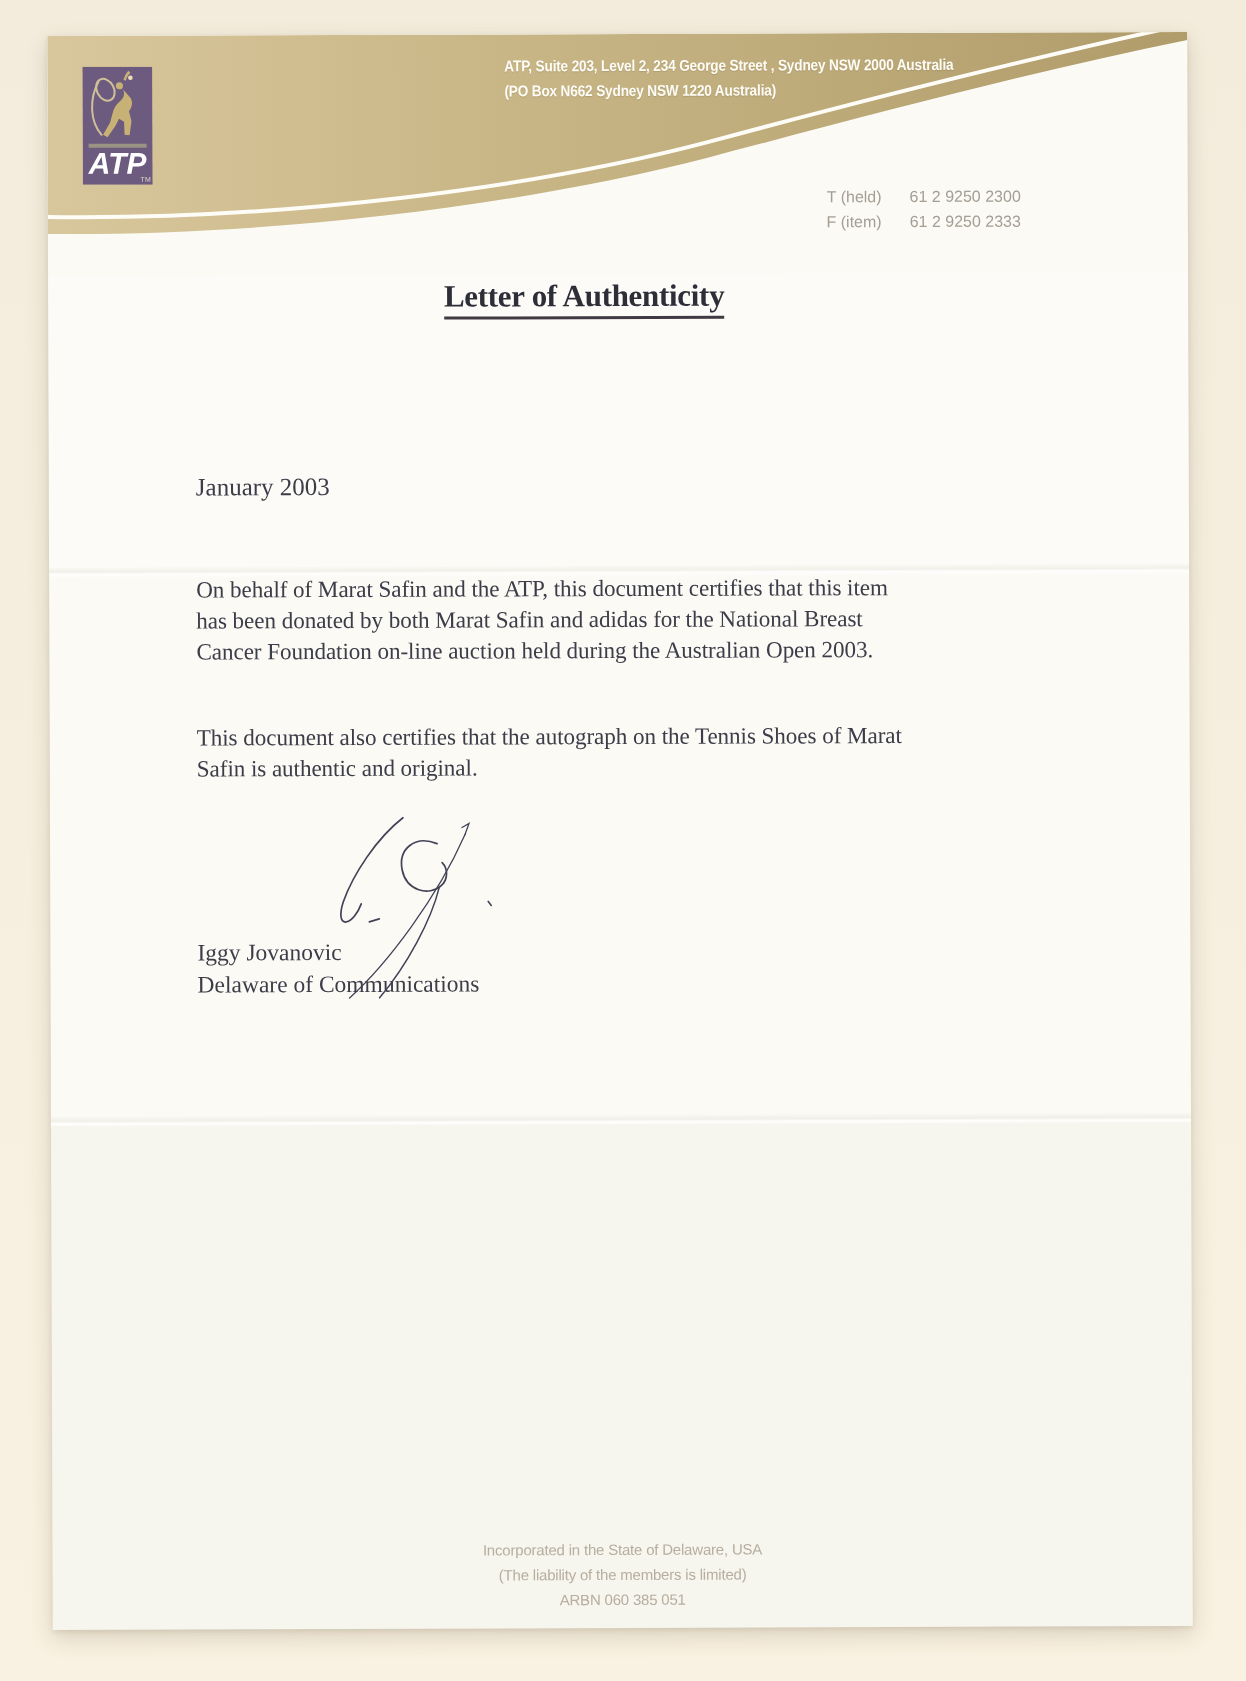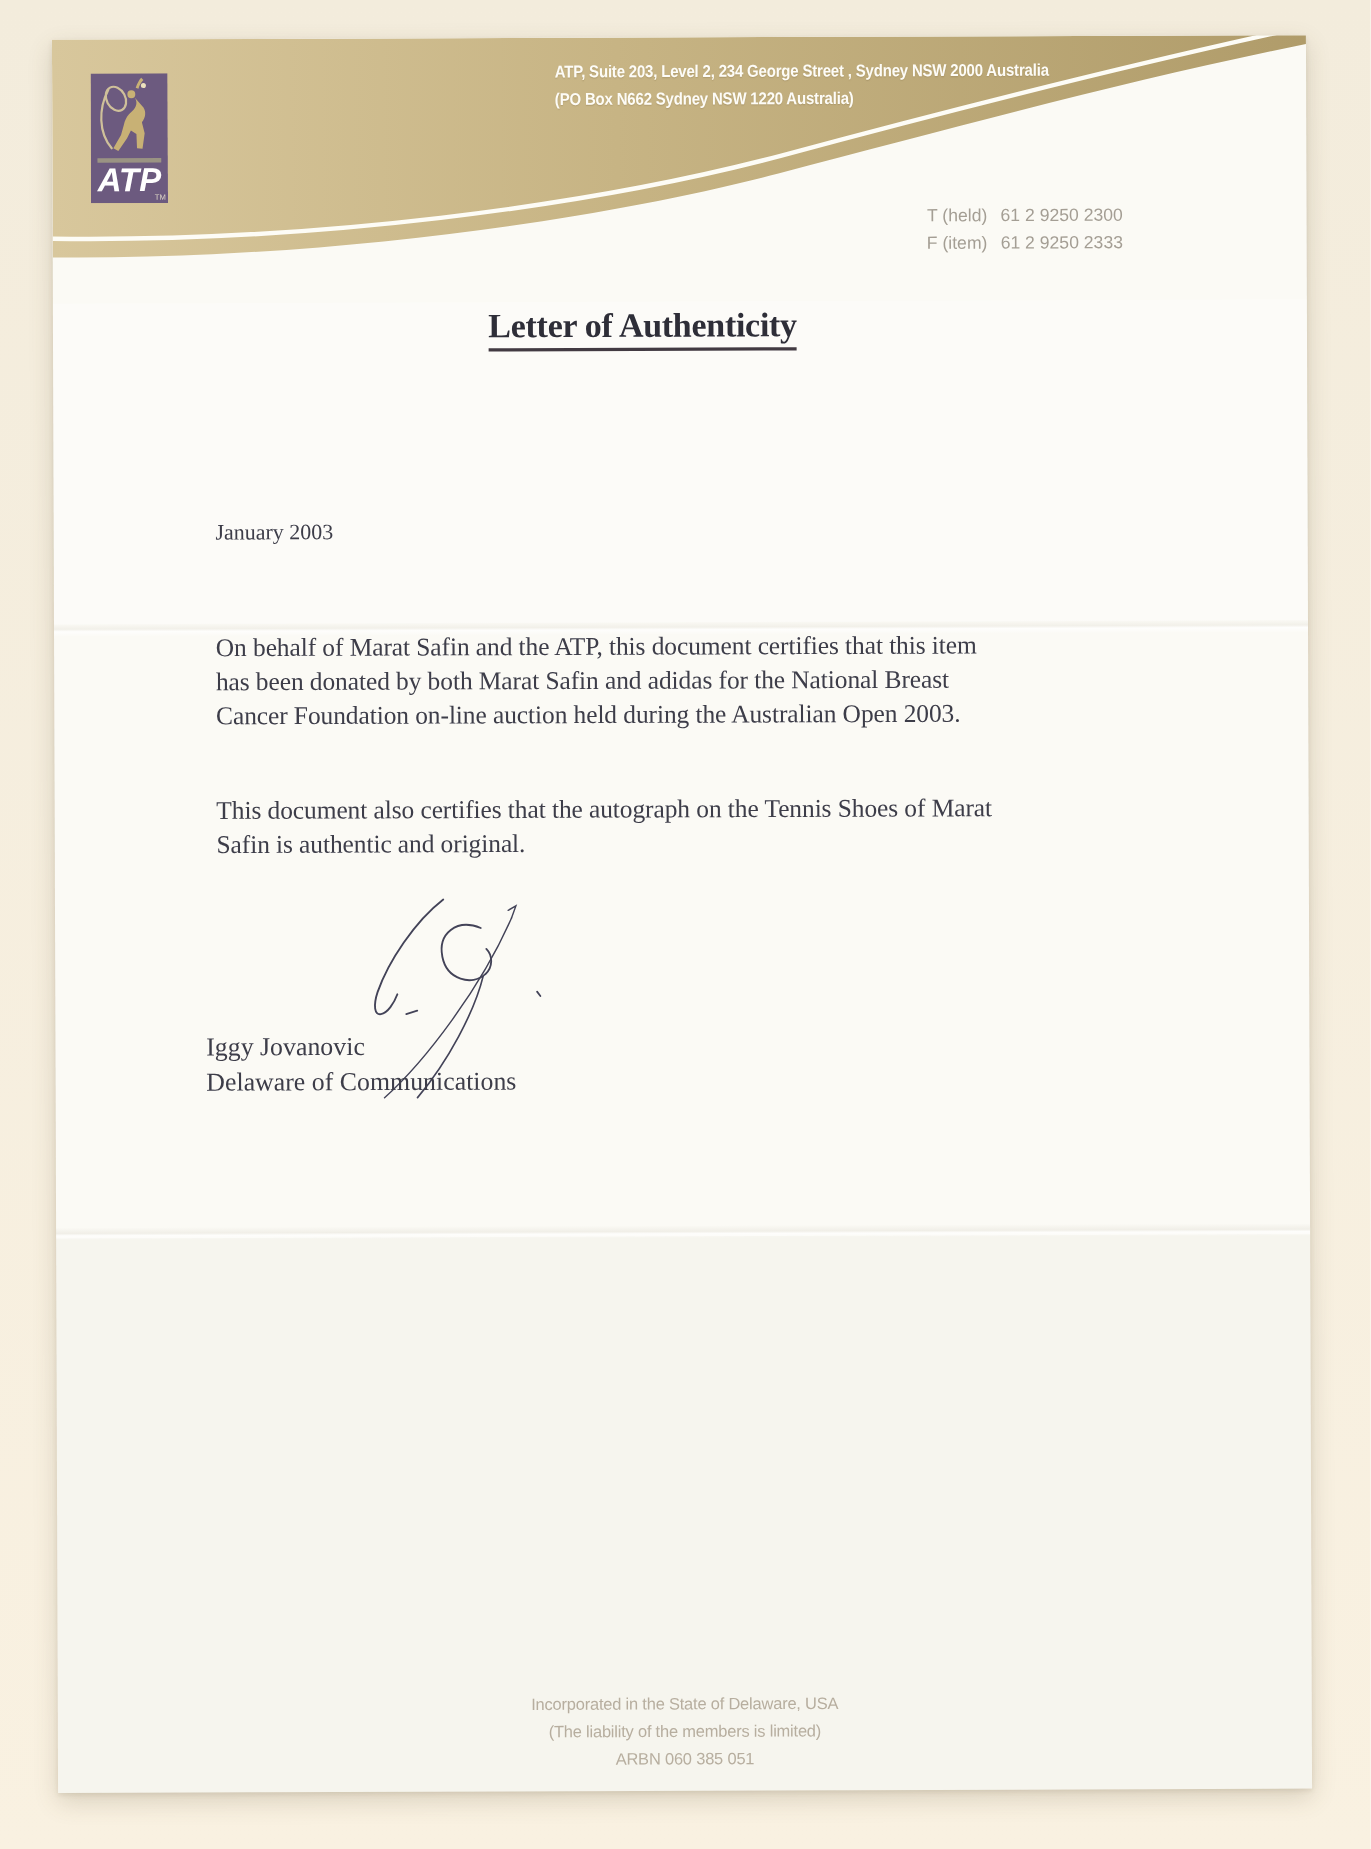--- a/index.html
+++ b/index.html
@@ -42,39 +42,39 @@
     transform:scaleX(0.88);transform-origin:left top;
     text-shadow:0 1px 1px rgba(140,120,80,0.35);
     white-space:nowrap;
   }
   .phone-block{
     position:absolute;right:167px;top:151px;
     font-family:"Liberation Sans", sans-serif;
     font-size:16px;line-height:25px;color:var(--text-muted);
     text-align:right;white-space:nowrap;
   }
-  .phone-line .phone-value{margin-left:12px;}
+  .phone-line .phone-value{margin-left:28px;}
   
   .logo{position:absolute;left:35px;top:31px;width:70px;height:118px;}
   
   .letter-title{
     position:absolute;left:0;right:88px;top:244px;
     text-align:center;
     font-size:31px;font-weight:bold;color:var(--title-color);
     letter-spacing:-0.3px;
   }
   .letter-title .underlined{
     display:inline-block;border-bottom:3px solid #423a42;padding-bottom:2px;margin-left:20px;
   }
-  .date-line{position:absolute;left:147px;top:438px;font-size:20px;color:var(--text-dark);}
+  .date-line{position:absolute;left:147px;top:438px;font-size:25px;color:var(--text-dark);}
   .para{position:absolute;left:147px;color:var(--text-dark);font-size:23.2px;line-height:31px;letter-spacing:-0.1px;white-space:nowrap;}
   .para-1{top:539px;}
   .para-2{top:687px;}
   .signature-svg{position:absolute;left:235px;top:755px;width:240px;height:220px;}
-  .signer-block{position:absolute;left:137px;top:902px;font-size:23.5px;line-height:31.5px;color:var(--text-dark);}
+  .signer-block{position:absolute;left:147px;top:902px;font-size:23.5px;line-height:31.5px;color:var(--text-dark);}
   
   .paper-footer{
     position:absolute;left:0;right:0;top:1503px;text-align:center;
     font-family:"Liberation Sans", sans-serif;
     font-size:15px;line-height:25px;color:var(--footer-text);letter-spacing:-0.2px;
   }
   
   .crease{position:absolute;left:0;width:100%;height:12px;pointer-events:none;}
   .crease-1{top:531px;background:linear-gradient(to bottom,rgba(150,140,115,0) 0%,rgba(150,140,115,0.09) 42%,rgba(255,255,255,0.75) 62%,rgba(150,140,115,0) 100%);}
   .crease-2{top:1080px;background:linear-gradient(to bottom,rgba(150,140,115,0) 0%,rgba(150,140,115,0.10) 45%,rgba(255,255,255,0.65) 63%,rgba(150,140,115,0) 100%);}

